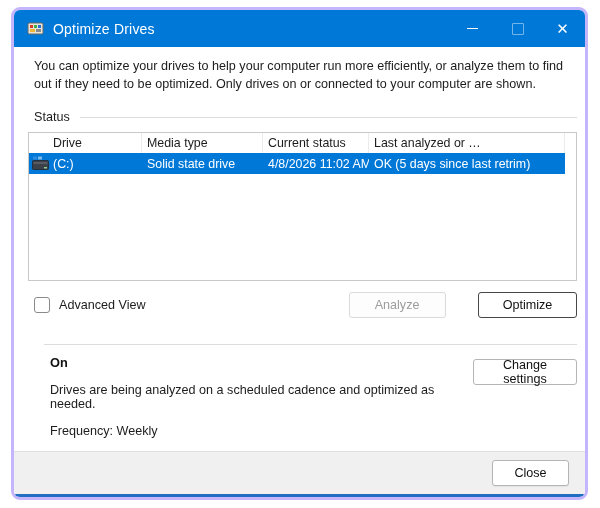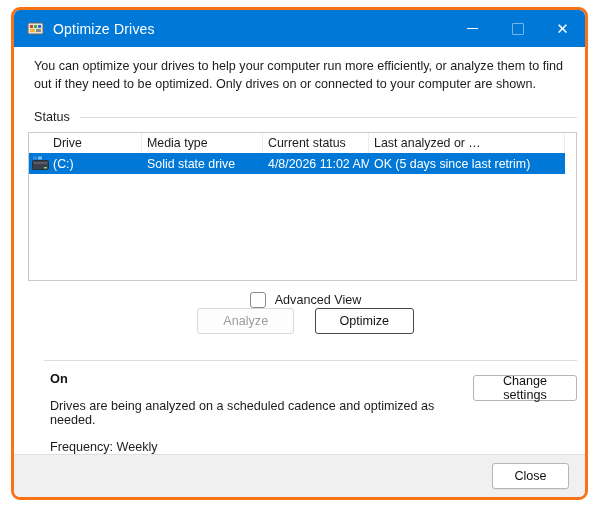--- a/index.html
+++ b/index.html
@@ -3,21 +3,21 @@
 <meta charset="utf-8">
 <style>
   html,body{margin:0;padding:0;}
   body{
     width:600px;height:508px;position:relative;background:#ffffff;
     font-family:"Liberation Sans", sans-serif;color:#1a1a1a;
     -webkit-font-smoothing:antialiased;overflow:hidden;
   }
   .dialog{
     position:absolute;left:11px;top:7px;width:571px;height:487px;
-    border:3px solid #f97316;border-radius:9px;background:#fff;
+    border:3px solid #c4b5fd;border-radius:9px;background:#fff;
     overflow:hidden;display:flex;flex-direction:column;
   }
   
   .titlebar{
     height:37px;background:#0078d7;display:flex;align-items:center;
     flex-shrink:0;padding-left:13px;
   }
   .app-icon{width:17px;height:17px;margin-right:9px;flex-shrink:0;}
   .title{color:#ffffff;font-size:14px;letter-spacing:.2px;flex:1;white-space:nowrap;}
   .winbtn{
@@ -56,36 +56,35 @@
     background:#0078d7;color:#ffffff;font-size:12.4px;display:flex;
     align-items:center;padding-left:5px;white-space:nowrap;overflow:hidden;
   }
   .tbodyrow .cell.first{position:relative;padding-left:24px;}
   .tbodyrow .cell.filler{background:transparent;}
   .drive-ico{position:absolute;left:3px;top:3px;width:17px;height:14px;}
   
   .actions-row{
     display:flex;align-items:center;justify-content:space-between;
     margin:11px 2px 0 14px;
-    flex-direction:column;
   }
   .chk-wrap{display:flex;align-items:center;}
   .checkbox{
     width:14px;height:14px;border:1px solid #8a8a8a;border-radius:3px;
     background:#fff;display:inline-block;flex-shrink:0;
   }
   .chk-label{font-size:12.6px;margin-left:9px;color:#1c1c1c;}
   .btn{
     font-family:"Liberation Sans", sans-serif;font-size:12.6px;color:#111;
     background:#ffffff;border:1px solid #b5b5b5;border-radius:3px;
     height:26px;display:inline-flex;align-items:center;justify-content:center;
     box-sizing:border-box;cursor:default;text-align:center;
   }
   .btn.analyze{width:97px;color:#9d9d9d;border-color:#dadada;background:#fdfdfd;}
-  .btn.optimize{width:99px;border-color:#474747;margin-left:16px;}
+  .btn.optimize{width:99px;border-color:#474747;margin-left:28px;}
   .btn.change{width:104px;}
   .btn.closebtn{width:77px;box-shadow:0 1px 1px rgba(0,0,0,.06);}
   
   .sched-row{margin-top:26px;}
   .sched-body{display:flex;justify-content:space-between;margin:10px 2px 0 30px;}
   .sched-left .on{font-size:12.8px;font-weight:bold;color:#111;}
   .sched-left .desc{font-size:12.6px;margin-top:13px;color:#1c1c1c;}
   .sched-left .freq{font-size:12.6px;margin-top:13px;color:#1c1c1c;}
   
   .footer{

